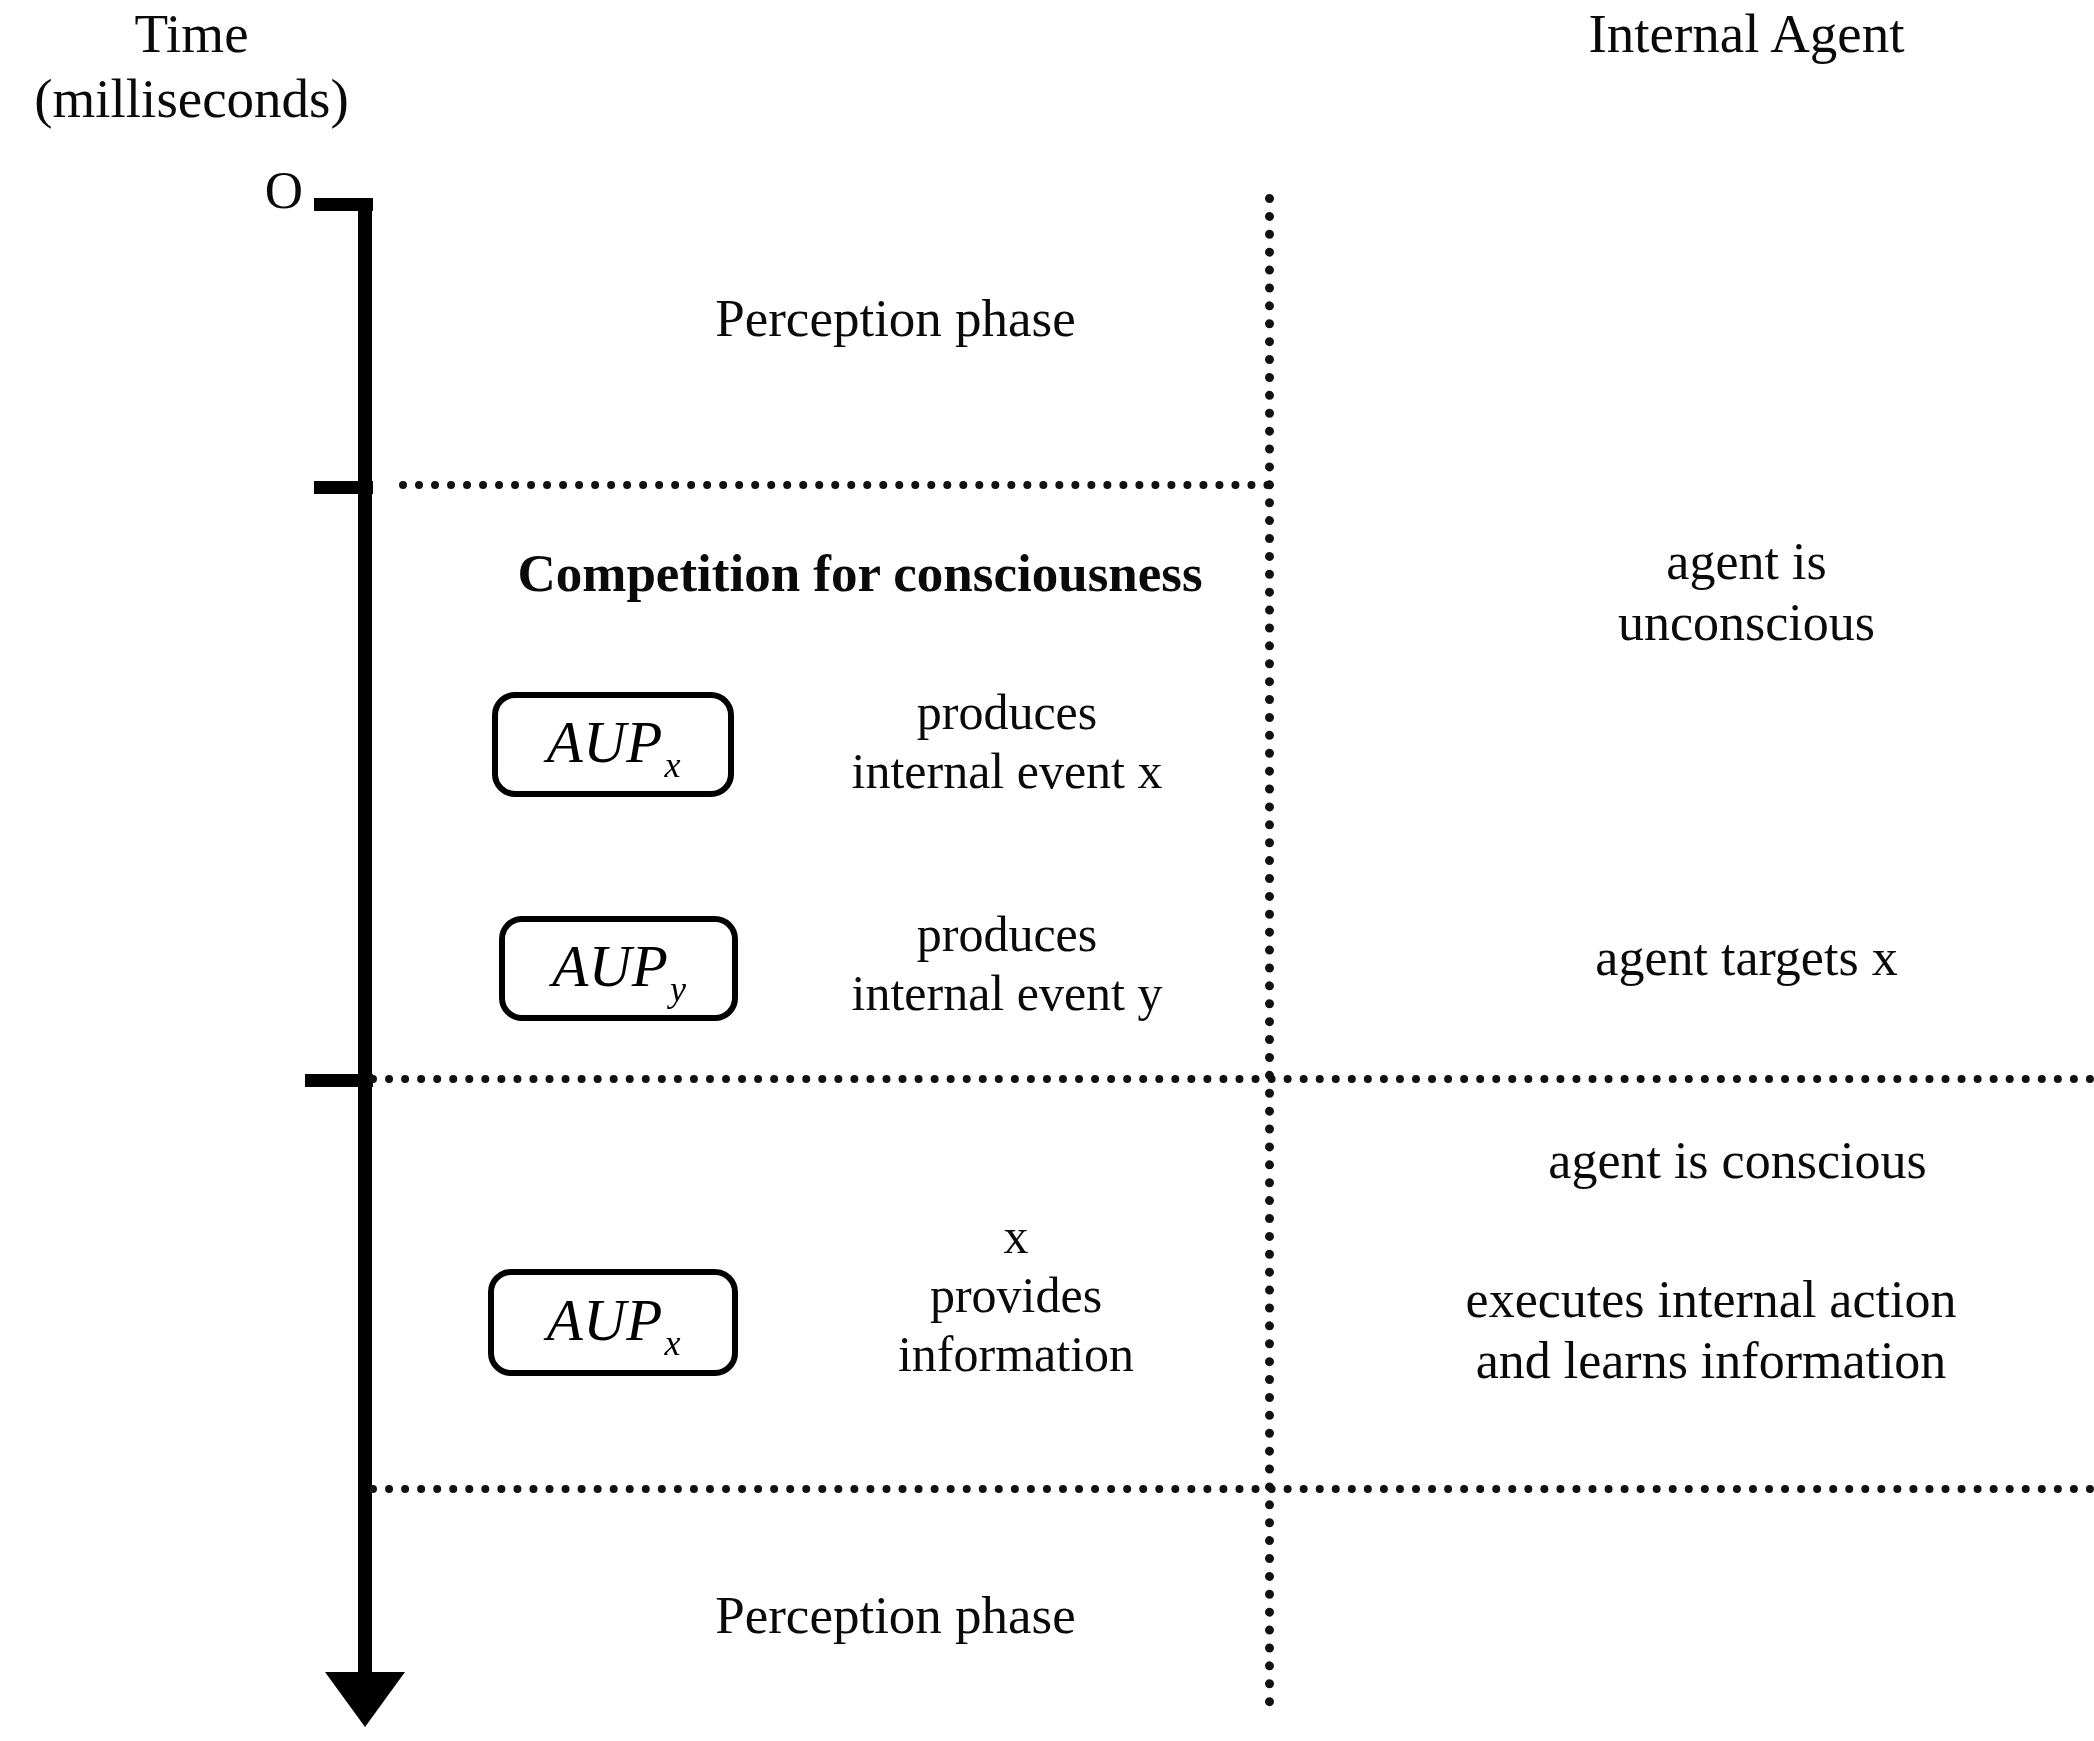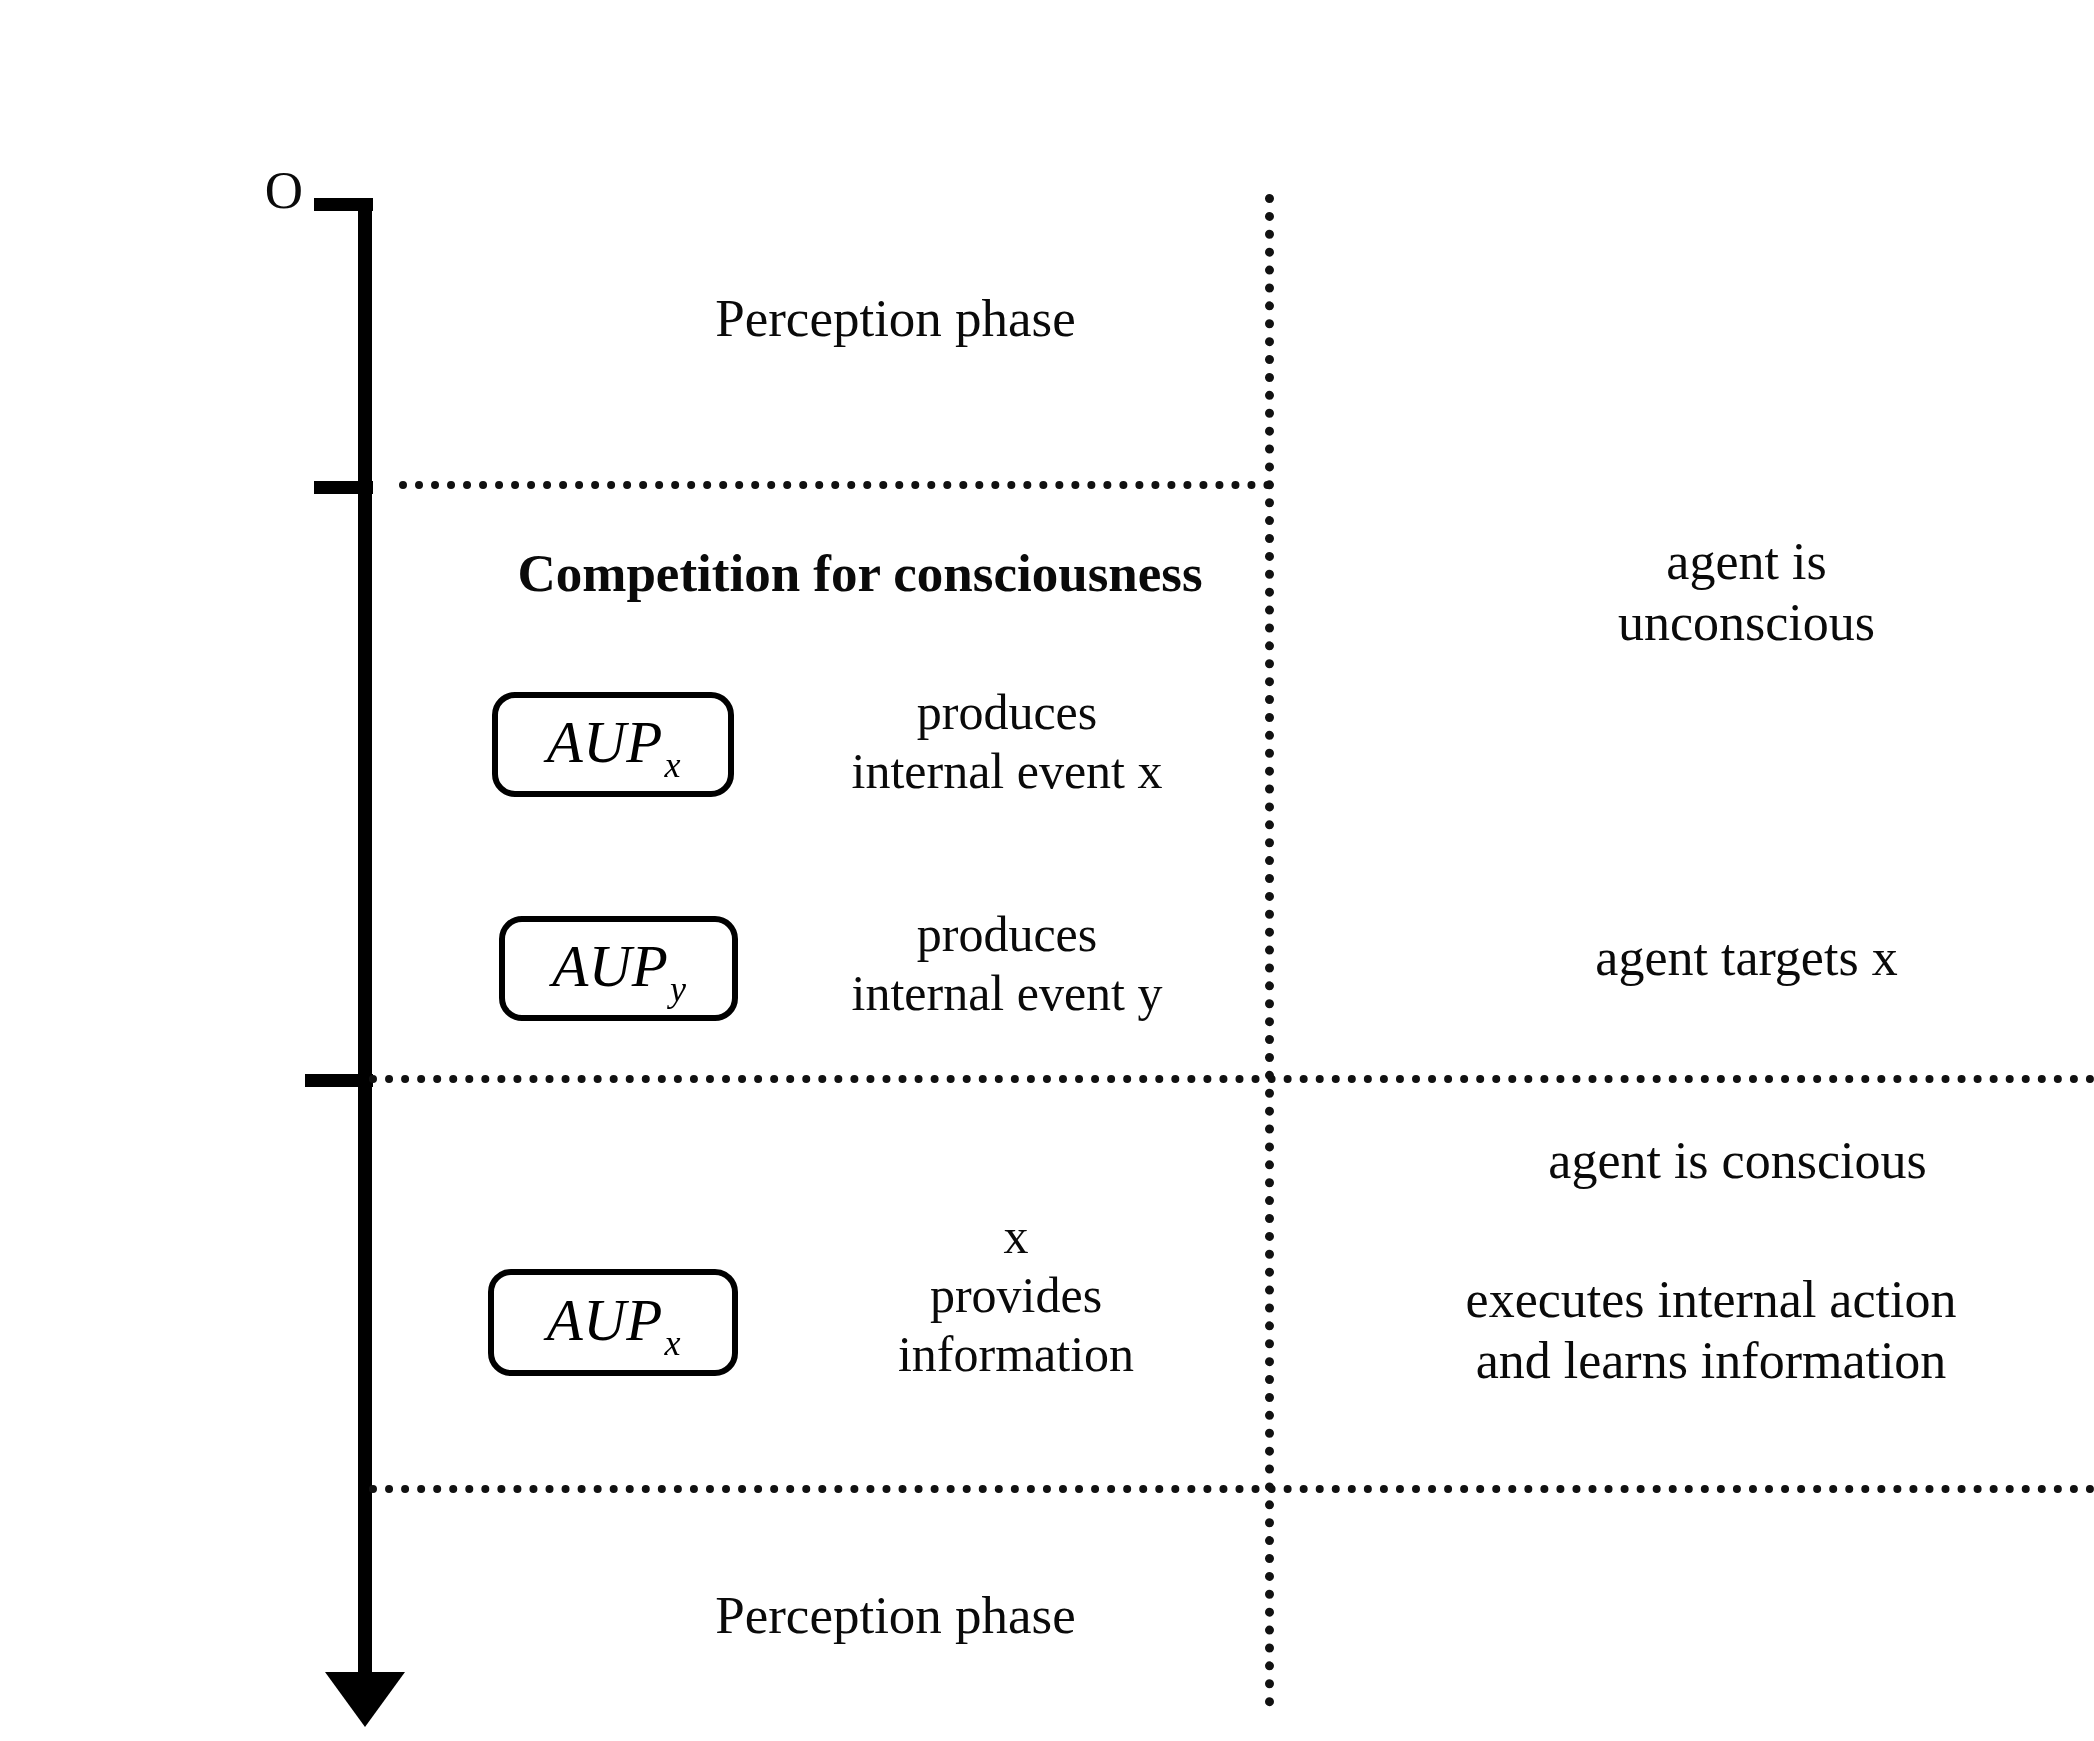--- a/index.html
+++ b/index.html
@@ -134,22 +134,25 @@
   #agent-unconscious { left: 1408px; top: 531px;  width: 677px; }
   #agent-targets     { left: 1390px; top: 927px; width: 713px; }
   #agent-conscious   { left: 1372px; top: 1130px; width: 731px; }
   #agent-executes    { left: 1319px; top: 1269px; width: 784px; }
 </style>
 </head>
 <body>
 
 <div id="diagram">
 
-
-
+  <div class="txt hdr" id="header-time">Time
+(milliseconds)</div>
+
+
+  <div class="txt hdr" id="header-agent">Internal Agent</div>
 
   <div id="axis-line"></div>
   <div id="axis-arrow"></div>
 
   <div class="tick" id="tick-0"></div>
   <div class="tick" id="tick-80100"></div>
   <div class="tick" id="tick-200280"></div>
 
   <div class="txt axis-label" id="label-origin">O</div>
 

